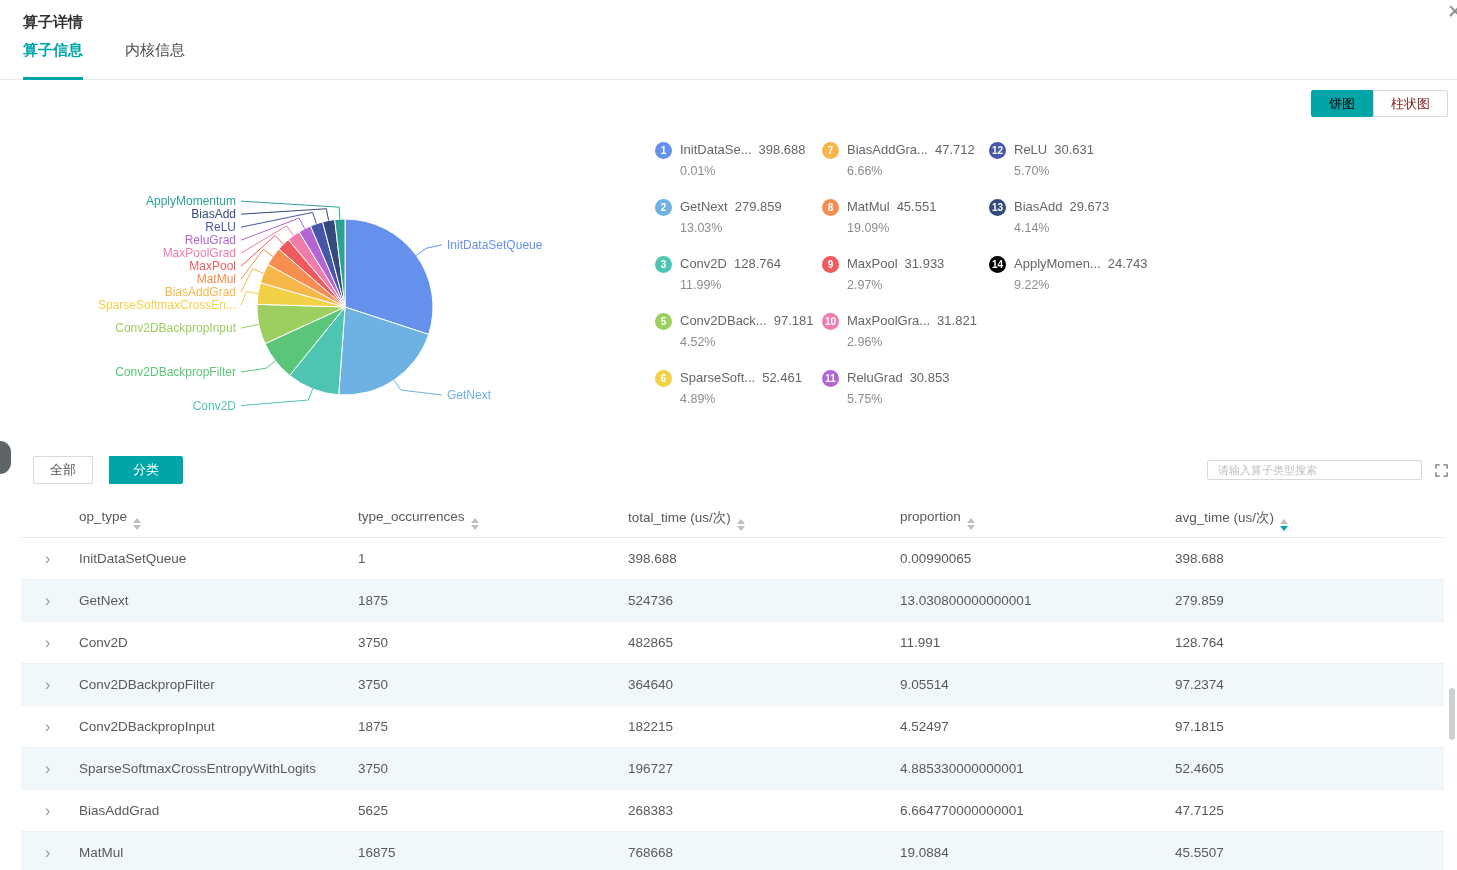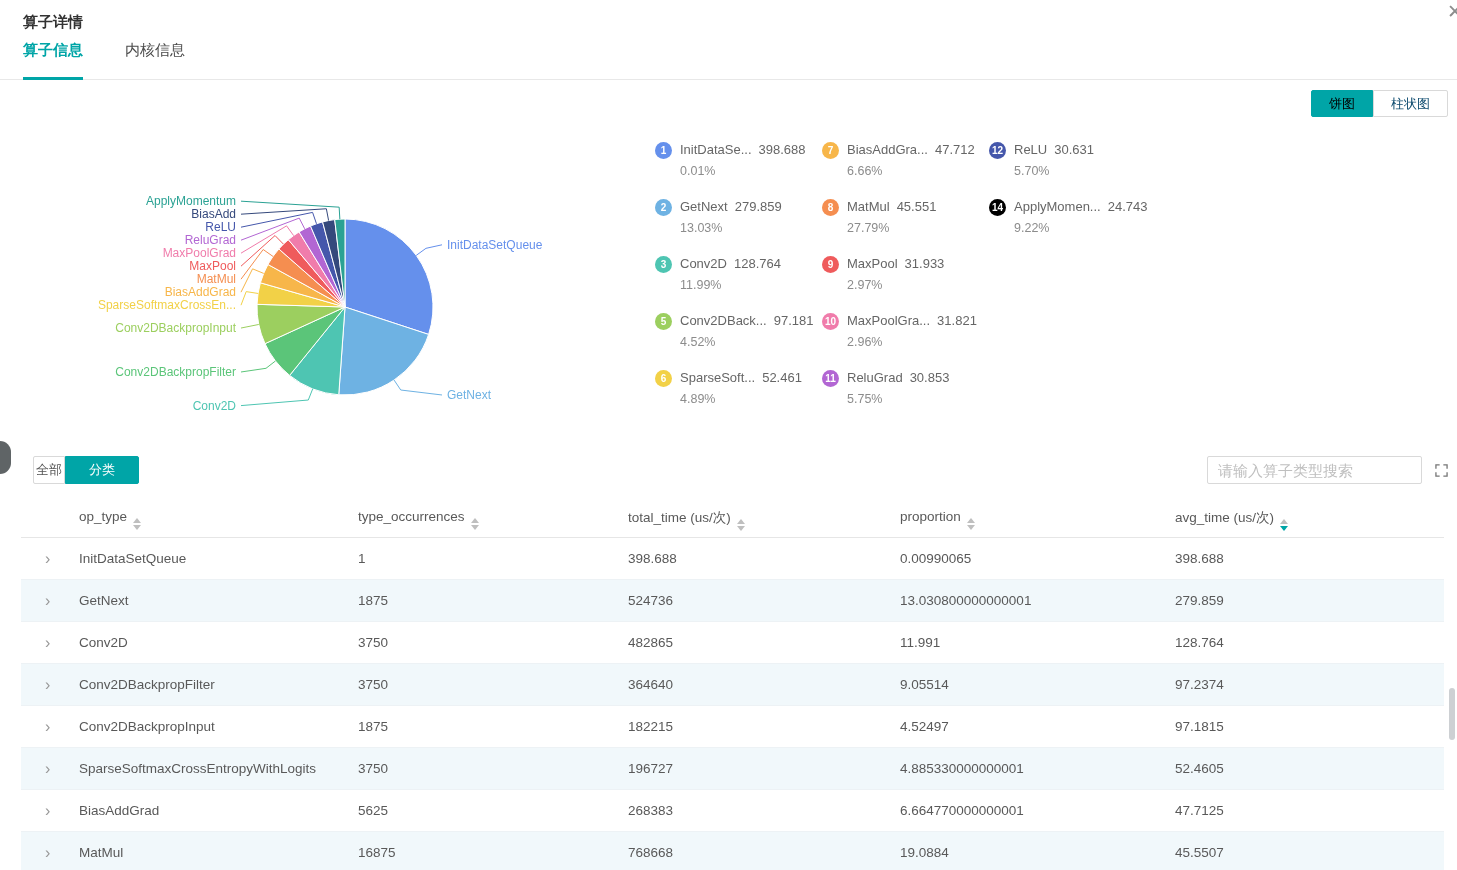--- a/index.html
+++ b/index.html
@@ -9,39 +9,39 @@
 
   .title{ padding:13px 0 0 23px; font-size:15px; font-weight:700; color:#333;font-family:Liberation Mono, monospace; }
   .close{ position:absolute; top:2px; right:-6px; font-size:19px; color:#8c8c8c; cursor:pointer; line-height:1; }
 
   .tabbar{ display:flex; gap:42px; padding:9px 0 0 23px; border-bottom:1px solid #e8e8e8; }
   .tab{ font-size:15px; color:#4a4a4a; padding-bottom:17px; cursor:pointer; }
   .tab.active{ color:var(--accent); font-weight:700; border-bottom:3px solid var(--accent); margin-bottom:-1px; }
 
   .chart-section{ position:relative; height:360px; }
   .chart-toggle{ position:absolute; top:10px; right:9px; display:flex; }
-  .tgl{ height:27px; padding:0 17px; font-size:13px; background:#fff; border:1px solid #d9d9d9; color:#0c4a6e; cursor:pointer; }
+  .tgl{ height:27px; padding:0 17px; font-size:13px; background:#fff; border:1px solid #d9d9d9; color:#7f1d1d; cursor:pointer; }
   .tgl.active{ background:var(--accent); border-color:var(--accent); color:#000000; }
   .tgl:first-child{ border-radius:2px 0 0 2px; }
   .tgl:last-child{ border-radius:0 2px 2px 0; }
   .pie{ position:absolute; left:0; top:52px; }
   .legend{ position:absolute; left:655px; top:62px; display:grid; grid-template-rows:repeat(5,57px); grid-auto-flow:column; grid-auto-columns:167px; }
   .legend-item{ font-size:13px; color:#666; cursor:pointer; white-space:nowrap; }
   .legend-dot{ display:inline-flex; width:17px; height:17px; border-radius:50%; color:#fff; font-size:10px; font-weight:700; align-items:center; justify-content:center; margin-right:8px; vertical-align:middle; }
   .legend-name{ margin-right:7px; }
   .legend-percent{ margin:5px 0 0 25px; color:#8c8c8c; font-size:12.5px; }
 
   .filter-row{ margin-top:16px; display:flex; align-items:center; justify-content:space-between; padding:0 9px 0 33px; }
   .seg{ display:flex; }
-  .seg-btn{ height:28px; padding:0 2px; border:1px solid #d9d9d9; background:#fff; color:#555; font-size:13px; cursor:pointer; }
-  .seg-btn.active{ background:var(--accent); border-color:var(--accent); color:#fff; padding:0 23px; }
+  .seg-btn{ height:28px; padding:0 16px; border:1px solid #d9d9d9; background:#fff; color:#555; font-size:13px; cursor:pointer; }
+  .seg-btn.active{ background:var(--accent); border-color:var(--accent); color:#fff; padding:0 23px;margin-left:16px; }
   .seg-btn:first-child{ border-radius:2px 0 0 2px; }
   .seg-btn:last-child{ border-radius:0 2px 2px 0; }
   .filter-right{ display:flex; align-items:center; gap:13px; }
-  .search{ width:215px; height:28px; border:1px solid #d9d9d9; border-radius:2px; padding:0 10px; font-size:15px; color:#555; outline:none; }
+  .search{ width:215px; height:20px; border:1px solid #d9d9d9; border-radius:2px; padding:0 10px; font-size:11px; color:#555; outline:none; }
   .search::placeholder{ color:#bfbfbf; }
   .fs-icon{ display:inline-flex; cursor:pointer; }
 
   .table{ margin:18px 13px 0 21px; }
   .thead,.tr{ display:grid; grid-template-columns:58px 279px 270px 272px 275px 1fr; align-items:center; }
   .thead{ height:36px; border-bottom:1px solid #e6e6e6; color:#595959; font-size:13.5px; }
   .th{ cursor:pointer; white-space:nowrap; }
   .carets{ display:inline-flex; flex-direction:column; margin-left:6px; vertical-align:-2px; gap:2px; }
   .caret{ width:0; height:0; border-left:4px solid transparent; border-right:4px solid transparent; }
   .caret.up{ border-bottom:5px solid #bfbfbf; }
@@ -115,25 +115,26 @@
         <polyline points="312.7022631343453,256.85875758498247 308.2980262890287,268.0213154374801 241,273.60259436372894" fill="none" stroke="#4EC5B2"></polyline>
         <text x="236" y="277.60259436372894" text-anchor="end" fill="#4EC5B2" font-size="12">Conv2D</text>
       </svg>
     <div class="legend">
         <div class="legend-item"><span class="legend-dot" style="background: rgb(101, 144, 236);">1</span><span class="legend-name">InitDataSe...</span><span class="legend-value">398.688</span><div class="legend-percent">0.01%</div></div>
         <div class="legend-item"><span class="legend-dot" style="background: rgb(110, 178, 227);">2</span><span class="legend-name">GetNext</span><span class="legend-value">279.859</span><div class="legend-percent">13.03%</div></div>
         <div class="legend-item"><span class="legend-dot" style="background: rgb(78, 197, 178);">3</span><span class="legend-name">Conv2D</span><span class="legend-value">128.764</span><div class="legend-percent">11.99%</div></div>
         <div class="legend-item"><span class="legend-dot" style="background: rgb(156, 207, 95);">5</span><span class="legend-name">Conv2DBack...</span><span class="legend-value">97.181</span><div class="legend-percent">4.52%</div></div>
         <div class="legend-item"><span class="legend-dot" style="background: rgb(242, 209, 71);">6</span><span class="legend-name">SparseSoft...</span><span class="legend-value">52.461</span><div class="legend-percent">4.89%</div></div>
         <div class="legend-item"><span class="legend-dot" style="background: rgb(247, 182, 74);">7</span><span class="legend-name">BiasAddGra...</span><span class="legend-value">47.712</span><div class="legend-percent">6.66%</div></div>
-        <div class="legend-item"><span class="legend-dot" style="background: rgb(245, 142, 80);">8</span><span class="legend-name">MatMul</span><span class="legend-value">45.551</span><div class="legend-percent">27.79%</div></div>
+        <div class="legend-item"><span class="legend-dot" style="background: rgb(245, 142, 80);">8</span><span class="legend-name">MatMul</span><span class="legend-value">45.551</span><div class="legend-percent">19.09%</div></div>
         <div class="legend-item"><span class="legend-dot" style="background: rgb(239, 91, 92);">9</span><span class="legend-name">MaxPool</span><span class="legend-value">31.933</span><div class="legend-percent">2.97%</div></div>
         <div class="legend-item"><span class="legend-dot" style="background: rgb(240, 124, 171);">10</span><span class="legend-name">MaxPoolGra...</span><span class="legend-value">31.821</span><div class="legend-percent">2.96%</div></div>
         <div class="legend-item"><span class="legend-dot" style="background: rgb(178, 102, 211);">11</span><span class="legend-name">ReluGrad</span><span class="legend-value">30.853</span><div class="legend-percent">5.75%</div></div>
         <div class="legend-item"><span class="legend-dot" style="background: rgb(69, 87, 171);">12</span><span class="legend-name">ReLU</span><span class="legend-value">30.631</span><div class="legend-percent">5.70%</div></div>
+        <div class="legend-item"><span class="legend-dot" style="background: rgb(53, 73, 124);">13</span><span class="legend-name">BiasAdd</span><span class="legend-value">29.673</span><div class="legend-percent">4.14%</div></div>
         <div class="legend-item"><span class="legend-dot" style="background: #000000;">14</span><span class="legend-name">ApplyMomen...</span><span class="legend-value">24.743</span><div class="legend-percent">9.22%</div></div>
       </div>
   </div>
 
   <div class="filter-row">
     <div class="seg">
       <button class="seg-btn">全部</button>
       <button class="seg-btn active">分类</button>
     </div>
     <div class="filter-right">

